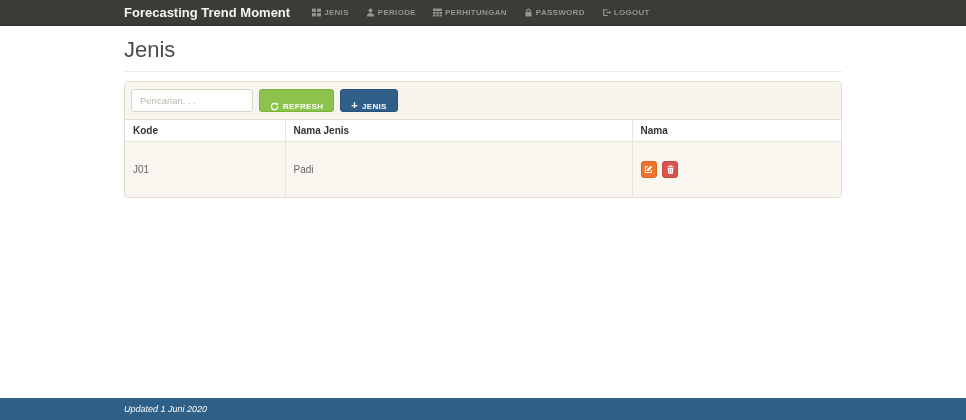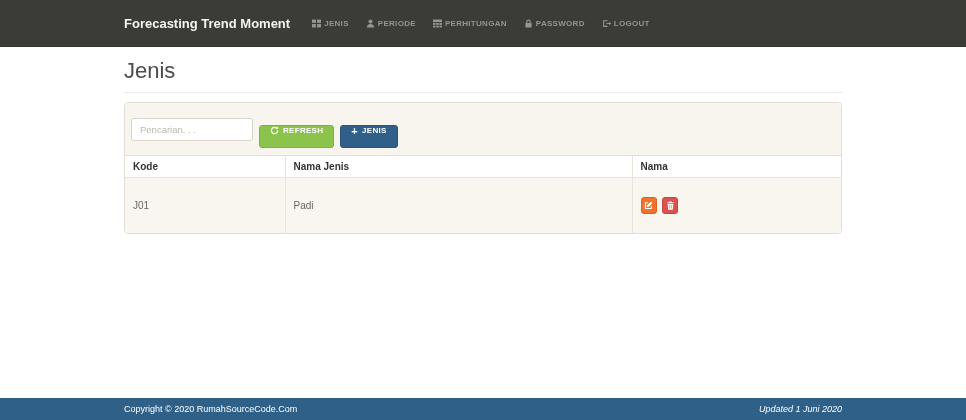--- a/index.html
+++ b/index.html
@@ -10,21 +10,21 @@
     width: 966px;
     height: 420px;
     background: #ffffff;
     overflow: hidden;
     margin: 0 auto;
   }
   .container { width: 718px; margin: 0 auto; }
 
   
   .navbar {
-    height: 47px;
+    height: 26px;
     background: #3b3b37;
     border-bottom: 1px solid #32322e;
   }
   .navbar .container { display: flex; align-items: center; height: 100%; }
   .brand {
     color: #f4f4f2;
     font-size: 13px;
     font-weight: bold;
     margin-right: 22px;
     white-space: nowrap;
@@ -78,32 +78,31 @@
     font-size: 9.5px;
     color: #555;
     background: #fff;
     outline: none;
     font-family: "Liberation Sans", sans-serif;
   }
   .search-input::placeholder { color: #b9b9af; }
   .btn {
     height: 23px;
     display: inline-flex;
-    align-items: flex-start;
+    align-items: flex-end;
     border-radius: 3px;
     font-size: 8px;
     font-weight: bold;
     color: #fff;
     padding: 0 10px;
     margin-left: 6px;
     cursor: pointer;
     border: 1px solid transparent;
     letter-spacing: .3px;
     font-family: "Liberation Sans", sans-serif;
-    margin-top: 15px;
   }
   .btn svg, .btn .plus { margin-right: 4px; }
   .btn-refresh { background: #8bc34c; border-color: #7cb23d; }
   .btn-tambah  { background: #30608a; border-color: #29537a; }
   .plus { font-size: 11px; font-weight: bold; line-height: 1; }
 
   
   table { width: 100%; border-collapse: collapse; table-layout: fixed; }
   th, td {
     border: 1px solid #e8e4da;
@@ -274,18 +273,17 @@
               </span>
             </td>
           </tr>
         </tbody>
       </table>
     </div>
   </div>
 
   <footer class="footer">
     <div class="container">
-      <span class="footer-text">Copyright © 2020 RumahSourceCode.Com</span>
       <span class="footer-text footer-updated">Updated 1 Juni 2020</span>
     </div>
   </footer>
 
 </div>
 
 </body></html>

